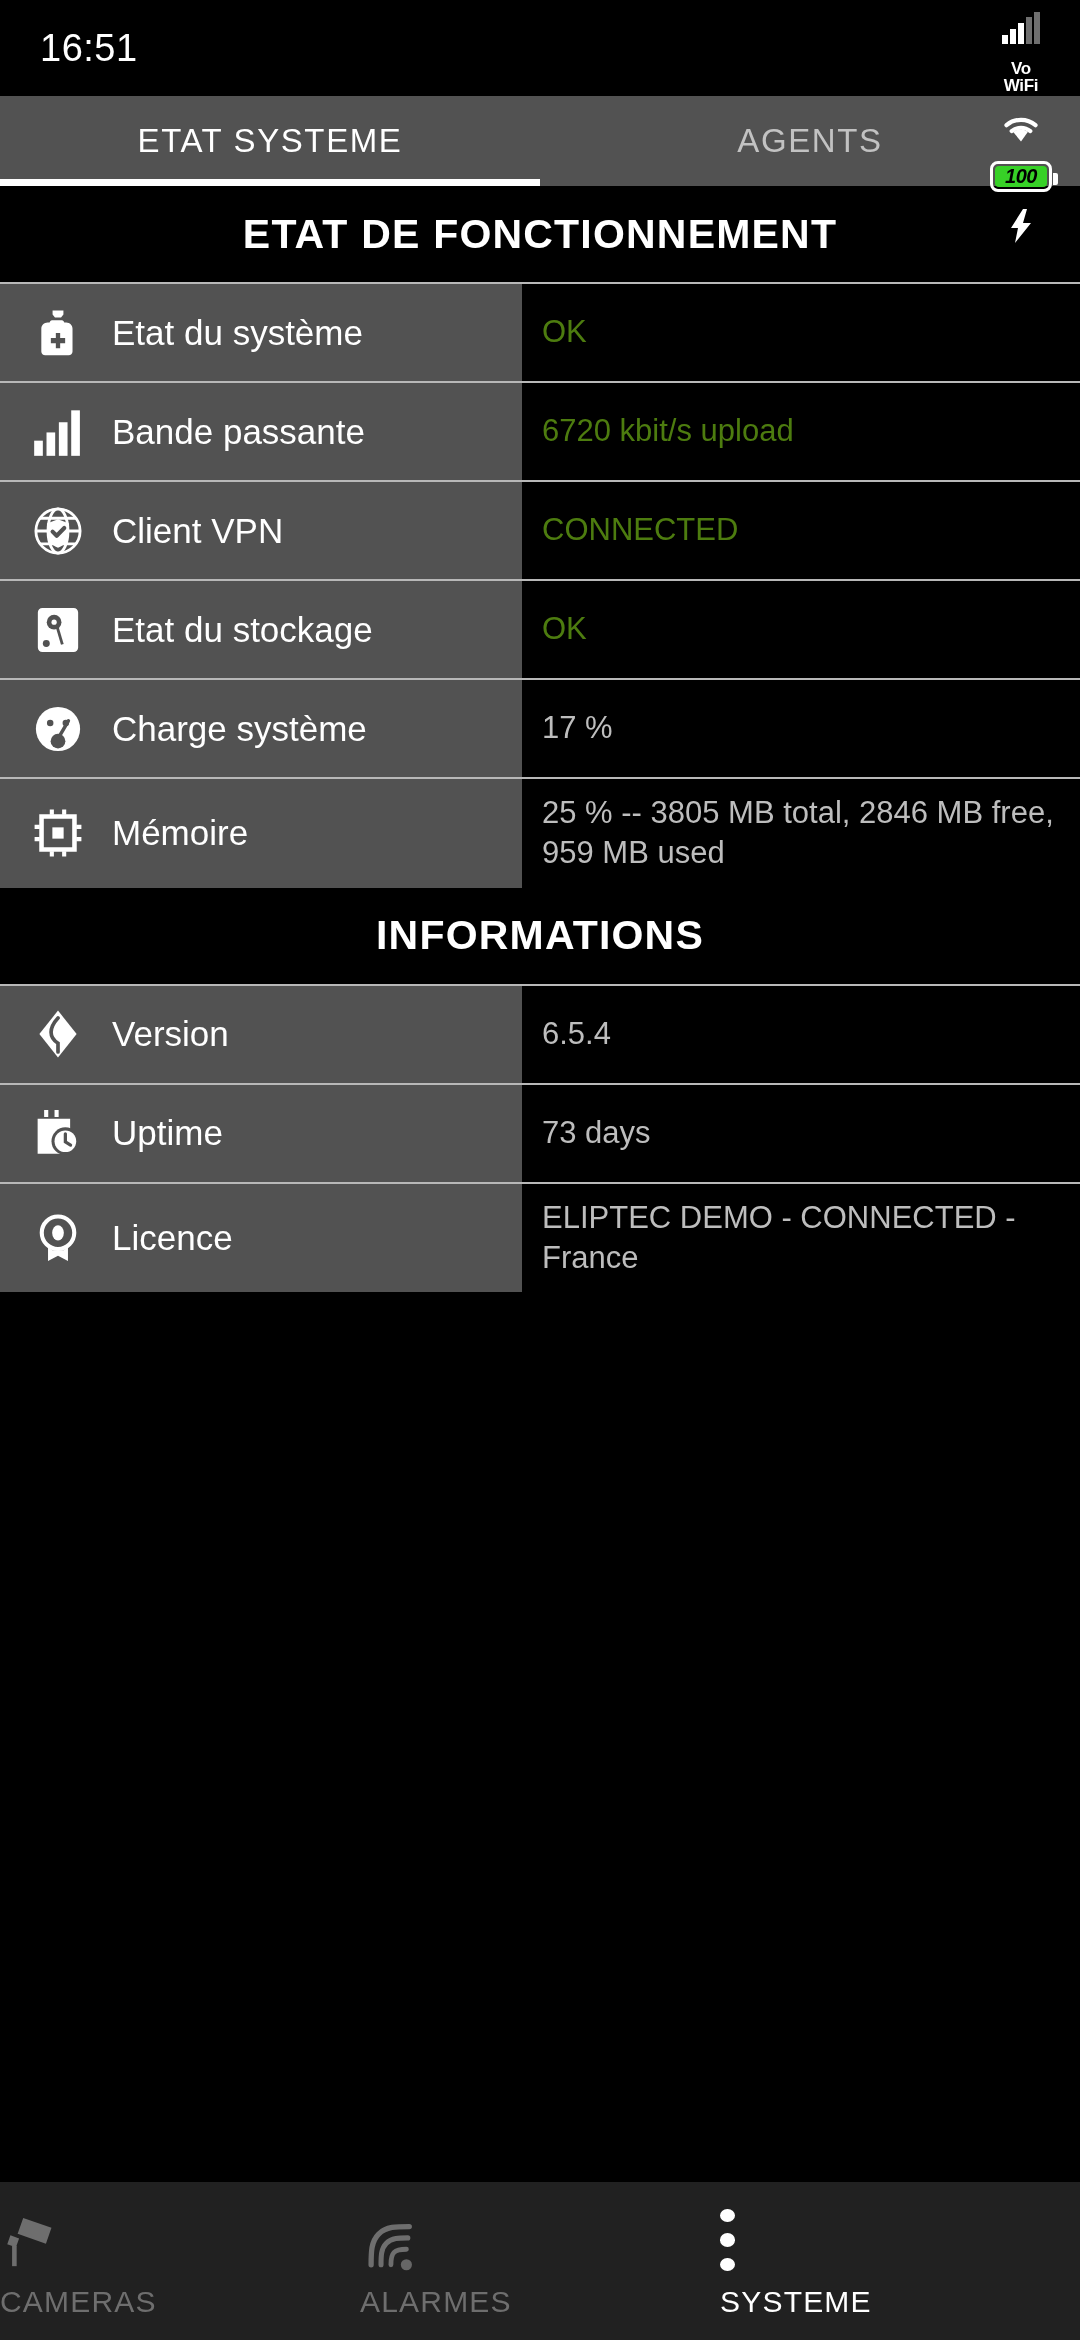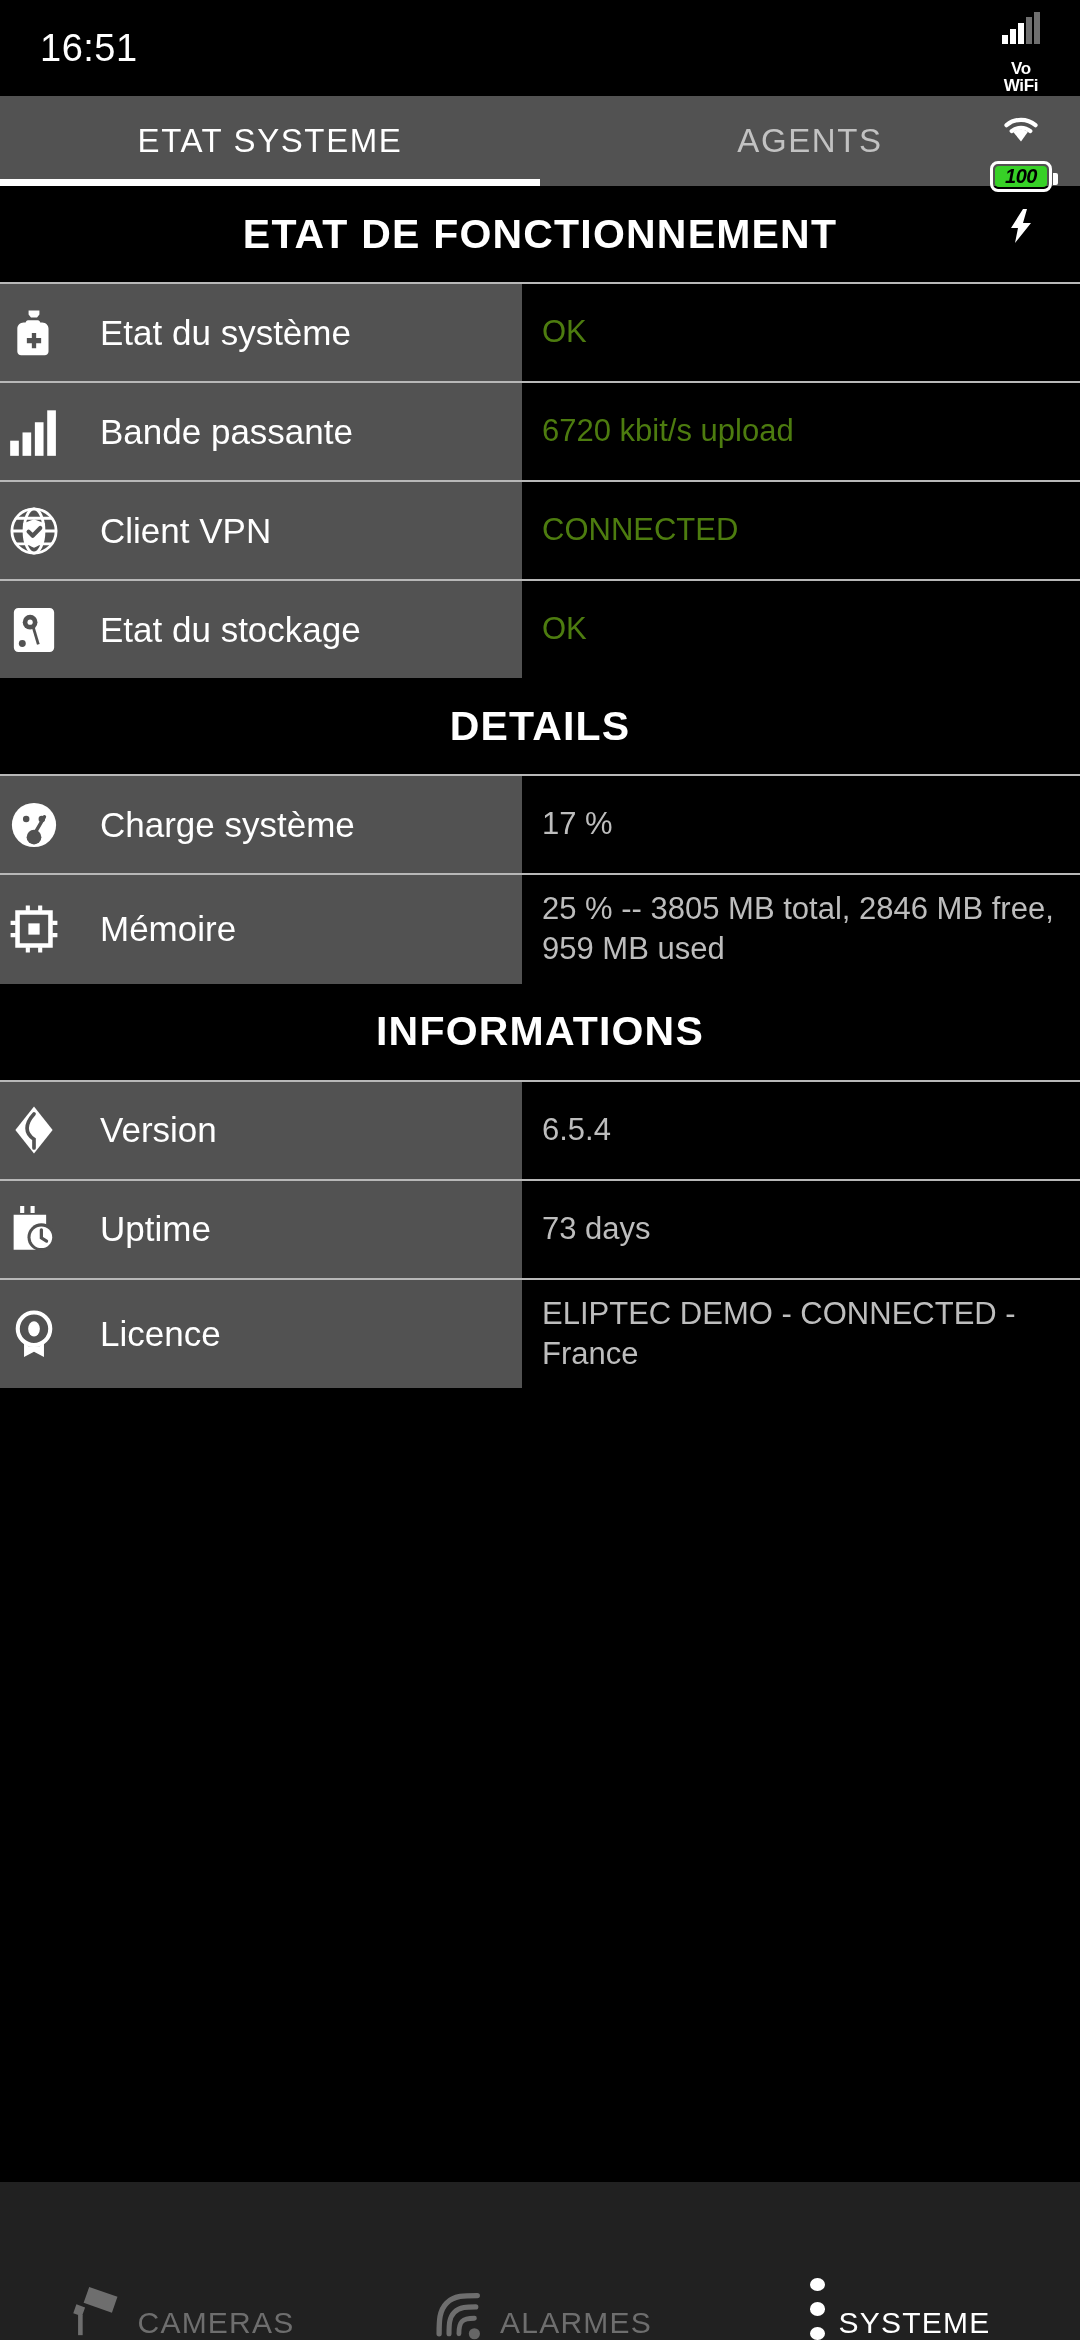--- a/index.html
+++ b/index.html
@@ -56,40 +56,40 @@
     height:96px; display:flex; align-items:center; justify-content:center;
     color:#fff; font-size:41px; font-weight:700; letter-spacing:1.2px; background:#000;
   }
   .rows { background:#000; }
   .row {
     display:flex; min-height:99px; border-top:2px solid #b8b8b8; align-items:stretch;
   }
   .row:first-child { border-top:2px solid #b8b8b8; }
   .row-label {
     width:522px; flex:0 0 522px; background:#525252;
-    display:flex; align-items:center; padding-left:8px; gap:40px;
+    display:flex; align-items:center; padding-left:32px; gap:28px;
   }
   .row-icon { width:52px; height:52px; flex:0 0 52px; display:flex; align-items:center; justify-content:center; }
   .row-icon svg { display:block; width:52px; height:52px; fill:#fff; }
   .row-name { color:#fff; font-size:35px; font-weight:400; }
   .row-value {
     flex:1; background:#000; display:flex; align-items:center;
     padding:14px 22px 14px 20px; font-size:31px; line-height:1.30;
     color:#bdbdbd;
   }
   .row-value.ok { color:#4d7c0f; }
 
   
   .bottomnav {
     position:absolute; left:0; right:0; bottom:0; height:158px;
     background:#212121; display:flex;
   }
   .nav-item {
-    flex:1; display:flex; flex-direction:row; align-items:flex-end;
-    justify-content:center; gap:14px; color:#6e6e6e;
+    flex:1; display:flex; flex-direction:column; align-items:flex-start;
+    justify-content:center; gap:14px; color:#6e6e6e;margin-top:6px;
   }
   .nav-item.active { color:#fff; }
   .nav-icon { height:62px; display:flex; align-items:flex-end; justify-content:center; }
   .nav-icon svg { display:block; fill:currentColor; }
   .nav-label { font-size:30px; letter-spacing:1.2px; }
   .dots { display:flex; flex-direction:column; gap:11px; align-items:center; justify-content:center; height:62px; }
   .dots i { width:15px; height:15px; border-radius:50%; background:currentColor; display:block; }
 </style>
 </head>
 <body>
@@ -224,21 +224,20 @@
             <path d="M11.6 10.6 14 18.6" stroke="#525252" stroke-width="1.3" fill="none"></path>
             <circle cx="6.6" cy="18.2" r="1.6" fill="#525252"></circle>
           </svg>
         </span>
         <span class="row-name">Etat du stockage</span>
       </div>
       <div class="row-value ok">OK</div>
     </div>
   </div>
 
-  <div class="section-head">DETAILS</div>
   <div class="rows">
 
     <div class="row">
       <div class="row-label">
         <span class="row-icon">
           <svg viewBox="0 0 24 24">
             <circle cx="12" cy="12" r="10.2" fill="#fff"></circle>
             <circle cx="8.4" cy="9.2" r="1.5" fill="#525252"></circle>
             <circle cx="15.6" cy="9.2" r="1.5" fill="#525252"></circle>
             <circle cx="12" cy="17.6" r="3.4" fill="#525252"></circle>

